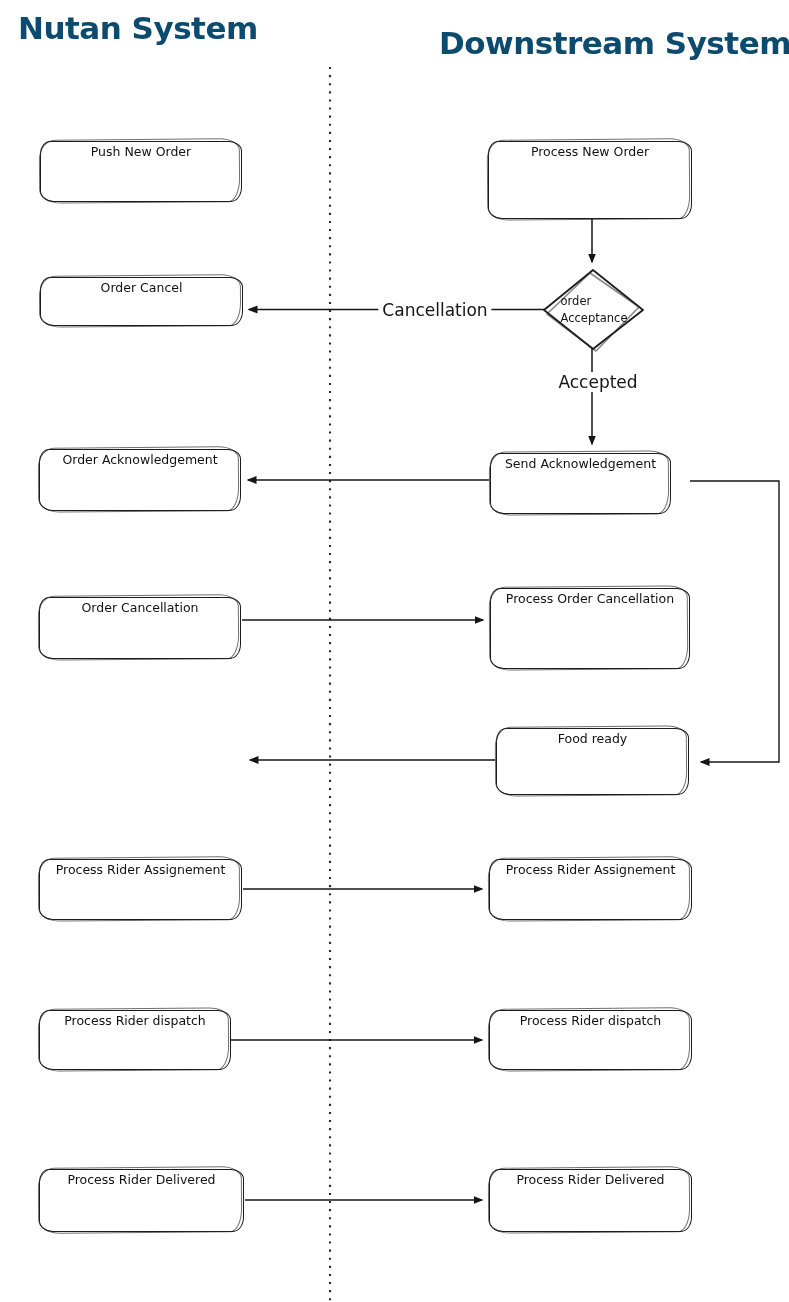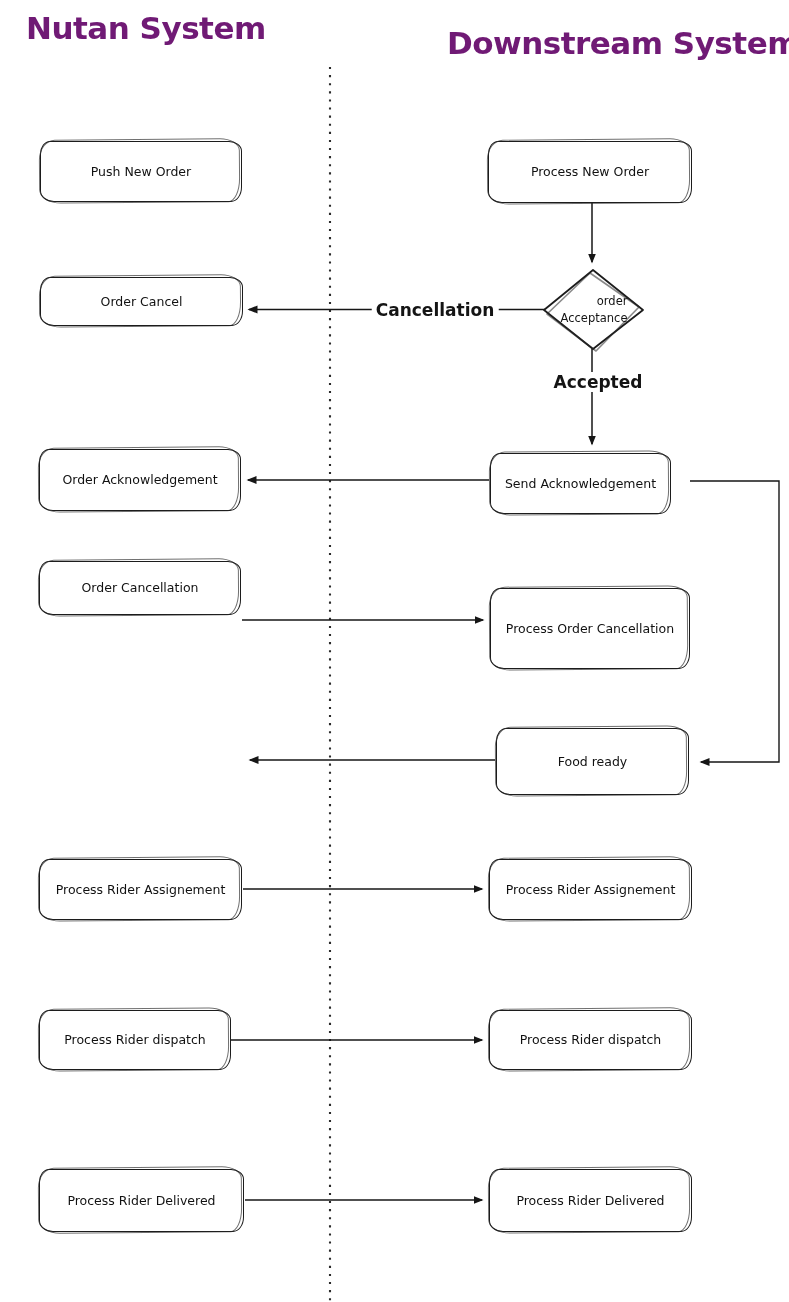--- a/index.html
+++ b/index.html
@@ -2,41 +2,41 @@
 <html><head>
 <meta charset="utf-8">
 <style>
   html,body{margin:0;padding:0;background:#fff;}
   #canvas{
     position:relative;width:789px;height:1302px;background:#fff;overflow:hidden;
     font-family:"DejaVu Sans", sans-serif;color:#111;
   }
   .lane-title{
     position:absolute;font-size:31px;font-weight:700;letter-spacing:-0.5px;
-    color:#701a75;white-space:nowrap;margin-left:8px;
+    color:#0c4a6e;white-space:nowrap;
   }
   #wires{position:absolute;left:0;top:0;width:789px;height:1302px;}
   .node{
     position:absolute;background:#fff;border:1.6px solid #1c1c1c;
     border-radius:10px 13px 11px 14px / 13px 10px 15px 11px;
-    display:flex;align-items:center;justify-content:center;text-align:center;
+    display:flex;justify-content:center;text-align:center;
     font-size:12.5px;line-height:1.25;padding:2px 8px;box-sizing:border-box;
   }
   .node::before{
     content:"";position:absolute;left:-2px;right:1px;top:-3px;bottom:-2px;
     border:1.3px solid rgba(35,35,35,.65);
     border-radius:16px 20px 12px 22px / 20px 12px 24px 14px;
     transform:rotate(-0.45deg);pointer-events:none;
   }
   .edge-label{
     position:absolute;transform:translate(-50%,-50%);background:#fff;
-    padding:0 4px;font-size:17px;font-weight:700;white-space:nowrap;color:#141414;
+    padding:0 4px;font-size:17px;font-weight:400;white-space:nowrap;color:#141414;
   }
   .decision-text{
-    position:absolute;transform:translate(-50%,-50%);text-align:right;
+    position:absolute;transform:translate(-50%,-50%);text-align:left;
     font-size:11.5px;line-height:1.45;color:#141414;
   }
 </style>
 </head>
 <body>
 
 <div id="canvas">
 
   <svg id="wires" viewBox="0 0 789 1302" xmlns="http://www.w3.org/2000/svg">
     <defs>
@@ -76,34 +76,34 @@
 
   <div class="node" style="left:40px;top:141px;width:202px;height:61px">
     <span>Push New Order</span>
   </div>
   <div class="node" style="left:40px;top:277px;width:203px;height:49px">
     <span>Order Cancel</span>
   </div>
   <div class="node" style="left:39px;top:449px;width:202px;height:62px">
     <span>Order Acknowledgement</span>
   </div>
-  <div class="node" style="left:39px;top:561px;width:202px;height:54px">
+  <div class="node" style="left:39px;top:597px;width:202px;height:62px">
     <span>Order Cancellation</span>
   </div>
   <div class="node" style="left:39px;top:859px;width:203px;height:61px">
     <span>Process Rider Assignement</span>
   </div>
   <div class="node" style="left:39px;top:1010px;width:192px;height:60px">
     <span>Process Rider dispatch</span>
   </div>
   <div class="node" style="left:39px;top:1169px;width:205px;height:63px">
     <span>Process Rider Delivered</span>
   </div>
 
-  <div class="node" style="left:488px;top:141px;width:204px;height:62px">
+  <div class="node" style="left:488px;top:141px;width:204px;height:78px">
     <span>Process New Order</span>
   </div>
   <div class="node" style="left:490px;top:453px;width:181px;height:61px">
     <span>Send Acknowledgement</span>
   </div>
   <div class="node" style="left:490px;top:588px;width:200px;height:81px">
     <span>Process Order Cancellation</span>
   </div>
   <div class="node" style="left:496px;top:728px;width:193px;height:67px">
     <span>Food ready</span>

